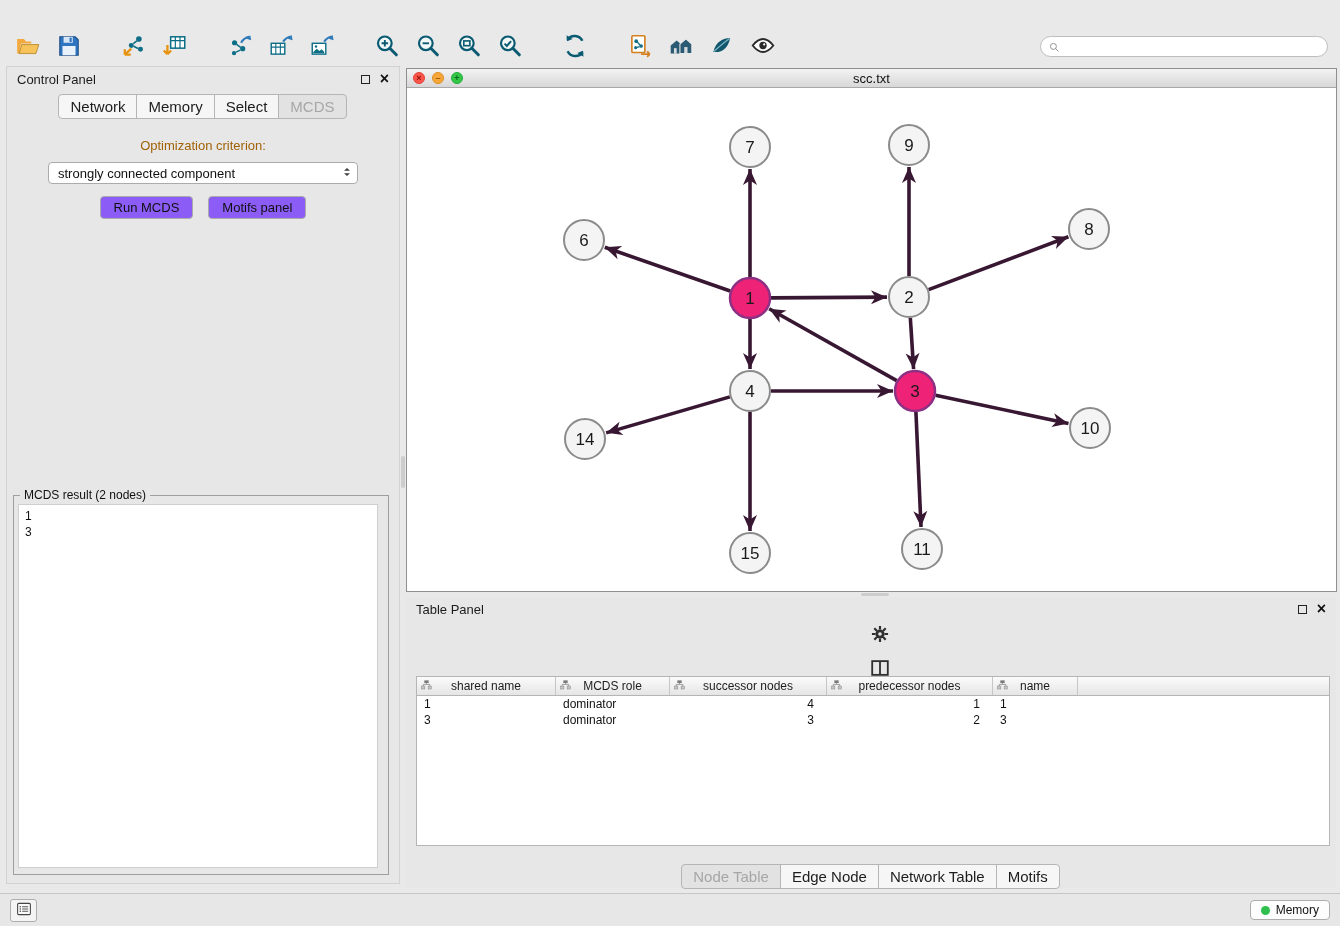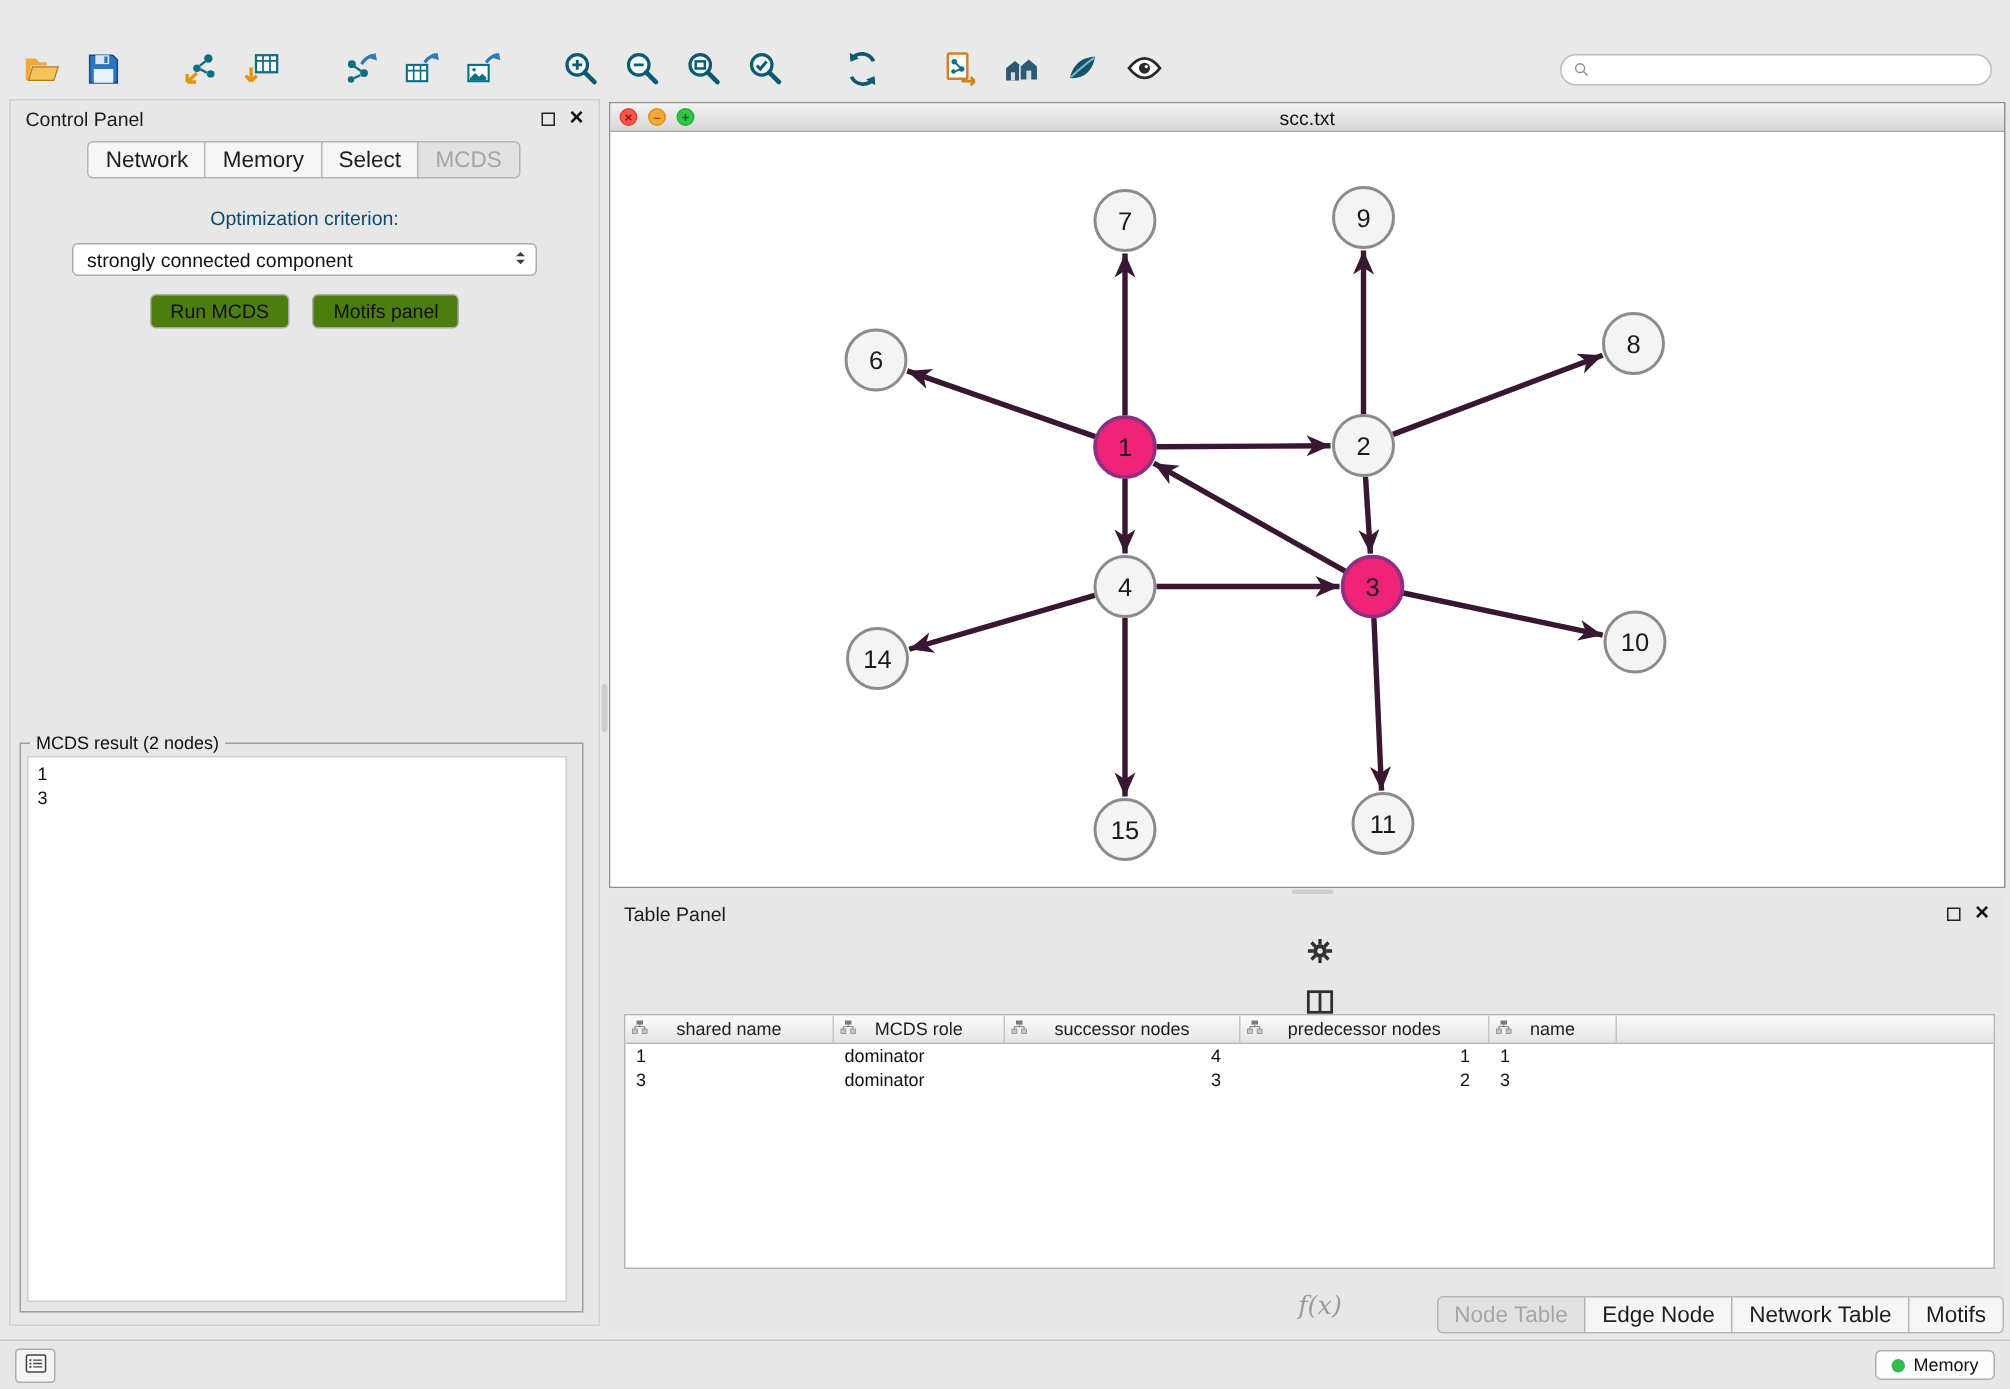--- a/index.html
+++ b/index.html
@@ -26,26 +26,26 @@
   .x-icon { font-size:16px; font-weight:700; color:#111; line-height:1; cursor:pointer; }
 
   
   .control-panel { position:absolute; left:6px; top:66px; width:394px; height:818px; background:#e7e7e7; border:1px solid #d2d2d2; }
   .cp-tabs { display:flex; justify-content:center; margin-top:3px; }
   .seg-tab { font-size:15px; padding:3px 11px; background:#f6f6f6; border:1px solid #b5b5b5; margin-left:-1px; color:#1d1d1d; cursor:pointer; white-space:nowrap; }
   .seg-tab:first-child { border-radius:4px 0 0 4px; }
   .seg-tab:last-child { border-radius:0 4px 4px 0; }
   .seg-tab.active { color:#a6a6a6; background:#e2e2e2; }
   .cp-content { text-align:center; padding-top:19px; }
-  .opt-label { font-size:13px; color:#0c4a6e; margin-bottom:9px; }
+  .opt-label { font-size:13px; color:#a16207; margin-bottom:9px; }
   .dropdown { width:310px; height:22px; margin:0 auto; background:#fff; border:1px solid #ababab; border-radius:4px;
     display:flex; align-items:center; padding:0 3px 0 9px; font-size:13px; color:#111; cursor:pointer; }
   .dropdown .dd-value { flex:1; text-align:left; }
   .btn-row { margin-top:12px; display:flex; justify-content:center; gap:15px; }
-  .cp-btn { font-size:13px; color:#111; padding:3px 13px; background:#4d7c0f; border:1px solid #ababab; border-radius:4px; cursor:pointer; font-family:inherit; }
+  .cp-btn { font-size:13px; color:#111; padding:3px 13px; background:#8b5cf6; border:1px solid #ababab; border-radius:4px; cursor:pointer; font-family:inherit; }
   .result-group { position:absolute; left:6px; right:10px; top:428px; bottom:8px; border:1px solid #9f9f9f; }
   .result-legend { position:absolute; top:-8px; left:6px; background:#e7e7e7; padding:0 4px; font-size:12px; color:#101010; }
   .result-box { position:absolute; left:4px; right:10px; top:8px; bottom:6px; background:#fff; border:1px solid #cfcfcf;
     padding:3px 6px; font-size:12px; line-height:16px; text-align:left; color:#111; overflow:hidden; }
 
   
   .v-split { position:absolute; left:400px; top:66px; width:6px; height:818px; }
   .v-handle { position:absolute; top:390px; left:1px; width:4px; height:32px; background:#cdcdcd; border-radius:2px; }
   .h-split { position:absolute; left:406px; top:592px; width:931px; height:5px; }
   .h-handle { position:absolute; left:455px; top:1px; width:28px; height:3px; background:#cdcdcd; border-radius:2px; }
@@ -69,21 +69,21 @@
   .tt-btn { width:28px; height:28px; background:none; border:none; display:flex; align-items:center; justify-content:center; padding:0; cursor:pointer; }
   .tt-btn.fx { width:auto; font-family:"DejaVu Serif", serif; font-style:italic; font-size:17px; color:#9b9b9b; cursor:default; }
   .tp-table { position:absolute; left:10px; top:79px; width:914px; height:170px; background:#fff; border:1px solid #b5b5b5; overflow:hidden; }
   .thead { display:flex; height:19px; background:linear-gradient(#fbfbfb,#e5e5e5); border-bottom:1px solid #b5b5b5; }
   .th { position:relative; display:flex; align-items:center; justify-content:center; border-right:1px solid #c6c6c6;
     font-size:12px; color:#1d1d1d; cursor:pointer; }
   .th .th-icon { position:absolute; left:3px; top:2px; }
   .th.filler { flex:1; border-right:none; cursor:default; }
   .tr { display:flex; height:16px; font-size:12px; color:#111; cursor:pointer; }
   .td { overflow:hidden; white-space:nowrap; }
-  .tp-tabs { position:absolute; left:0; right:0; top:267px; display:flex; justify-content:flex-end; }
+  .tp-tabs { position:absolute; left:0; right:0; top:267px; display:flex; justify-content:center; }
 
   
   .statusbar { position:absolute; left:0; right:0; bottom:0; height:33px; background:#e7e7e7; border-top:1px solid #c6c6c6;
     display:flex; align-items:center; padding:0 10px; }
   .status-list-btn { width:27px; height:23px; border:1px solid #adadad; border-radius:3px; background:#f4f4f4;
     display:flex; align-items:center; justify-content:center; padding:0; cursor:pointer; }
   .memory-btn { margin-left:auto; display:flex; align-items:center; gap:6px; border:1px solid #adadad; border-radius:4px;
     background:#fdfdfd; padding:2px 10px; font-size:12px; color:#111; cursor:pointer; font-family:inherit; }
   .memory-dot { width:9px; height:9px; border-radius:50%; background:#2fbf4e; }
 </style>

